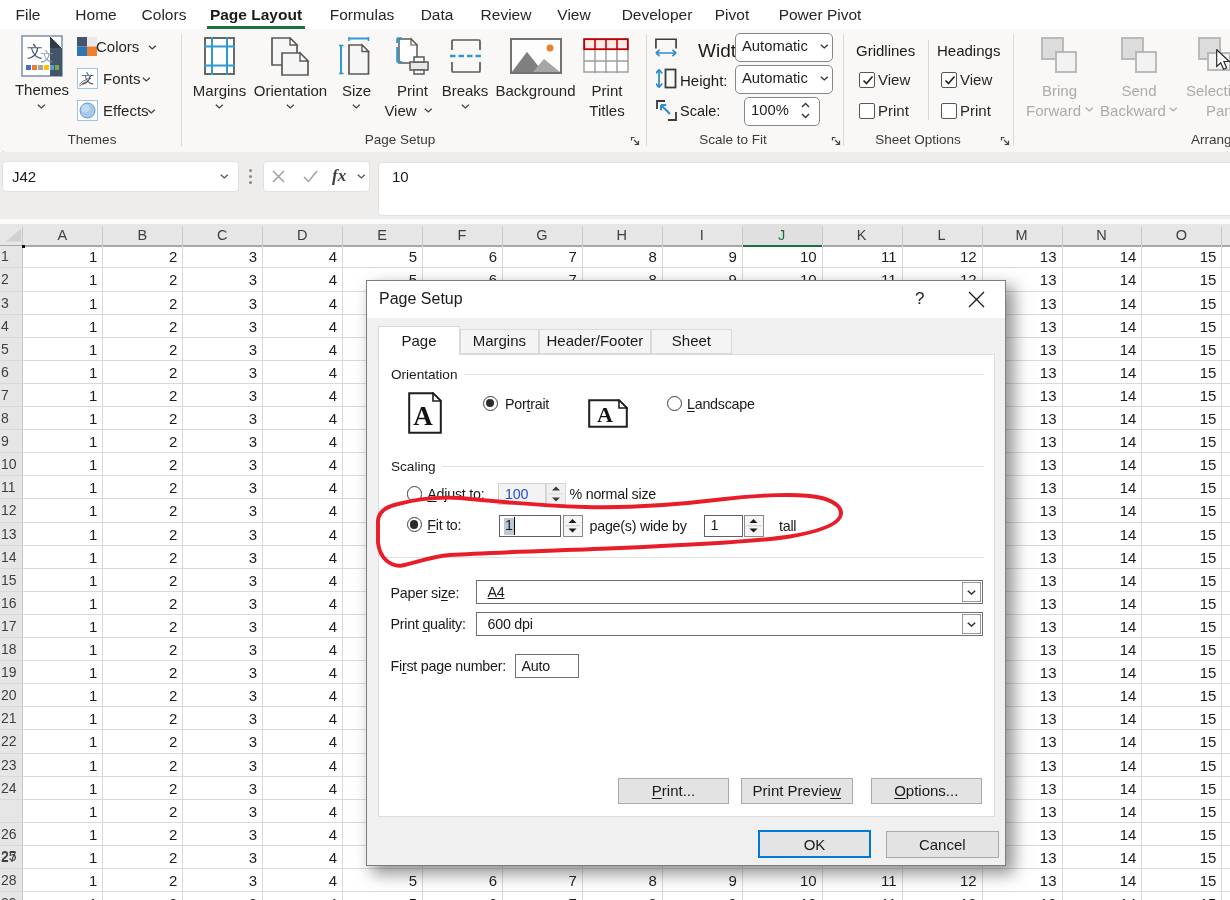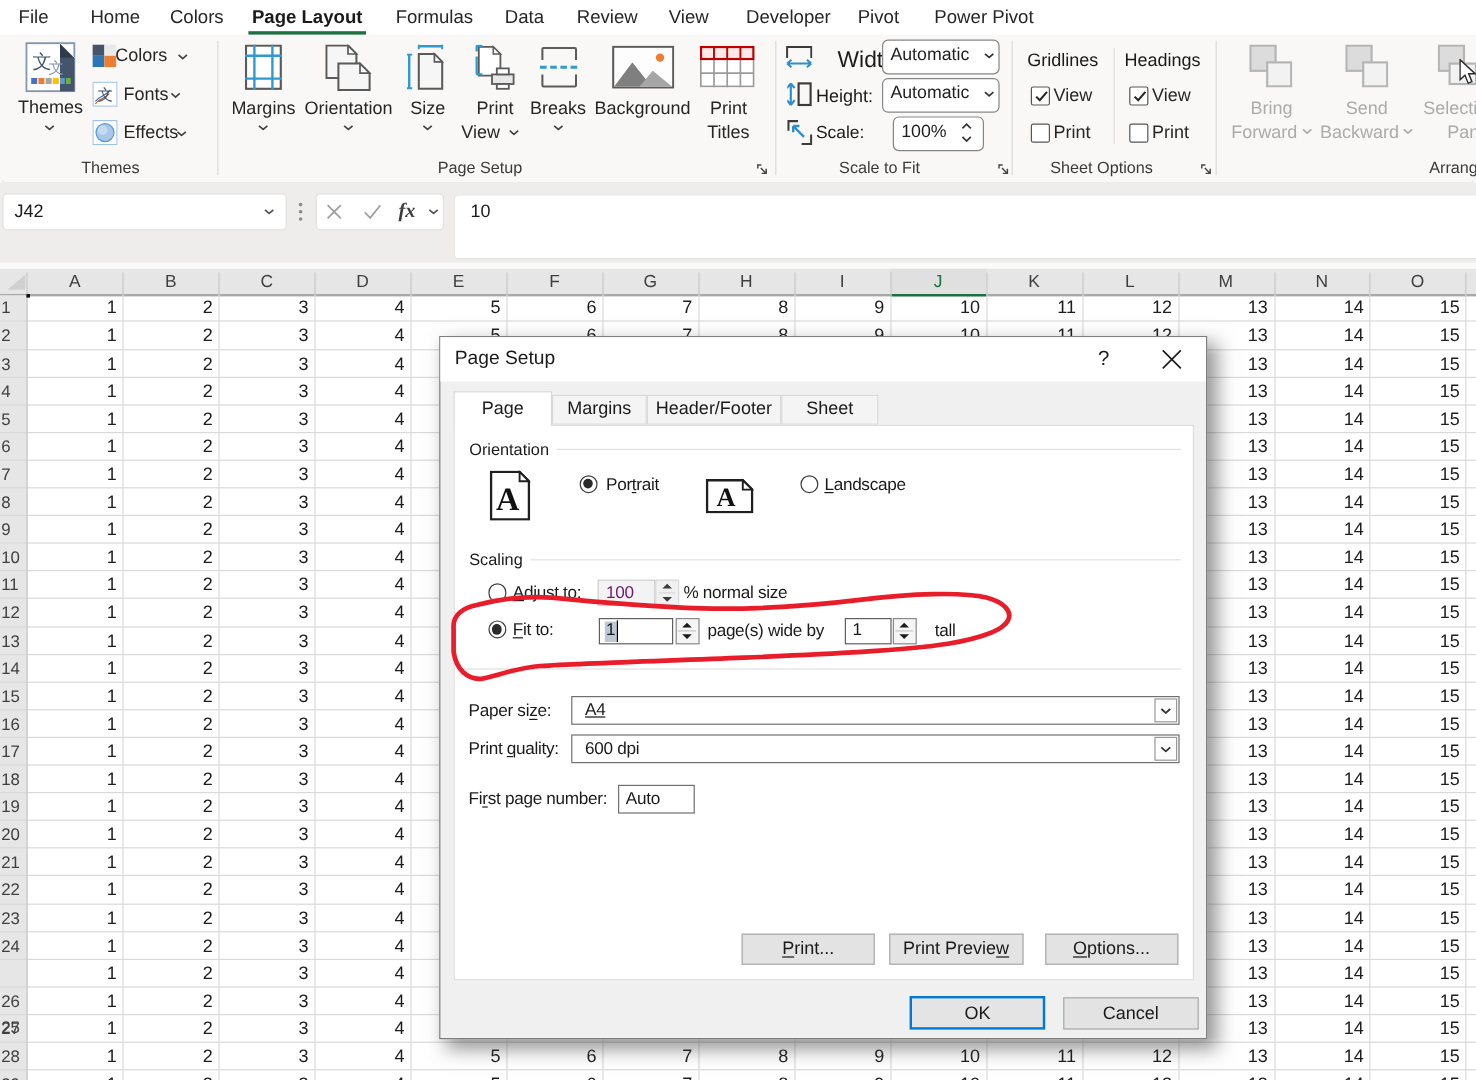--- a/index.html
+++ b/index.html
@@ -868,21 +868,21 @@
 <path d="M31,1.2 L38.8,9 H31 Z" fill="#fff" stroke="#1f1f1f" stroke-width="1.6"></path>
 <text x="17" y="23" font-size="22" font-weight="bold" font-family="Liberation Serif" fill="#111" text-anchor="middle">A</text>
       </svg>
       <div class="radio" style="left:299.5px;top:114.5px"></div>
       <div class="dt" style="left:320.0px;top:114.5px;"><u>L</u>andscape</div>
       <div class="dlg-sm" style="left:24.0px;top:177.5px;">Scaling</div>
       <div class="ab" style="left:75.0px;top:184.7px;width:542.0px;height:1.0px;background:#e0e0e0"></div>
       <div class="radio" style="left:39.5px;top:205px"></div>
       <div class="dt" style="left:60.3px;top:205.0px;"><u>A</u>djust to:</div>
       <div class="ab" style="left:130.5px;top:202.0px;width:48.5px;height:21.5px;background:#f3f3f3;border:1px solid #d0d0d0;box-sizing:border-box"></div>
-      <div class="dt" style="left:138.0px;top:205.0px;"><span style="color:#701a75">100</span></div>
+      <div class="dt" style="left:138.0px;top:205.0px;"><span style="color:#1d4ed8">100</span></div>
       <div class="ab" style="left:179.0px;top:202.0px;width:19.5px;height:21.5px;background:#f0f0f0;border:1px solid #d9d9d9;box-sizing:border-box"></div>
       <svg class="ab" style="left:182px;top:204px" width="14" height="18" viewBox="0 0 14 18">
 <path d="M3,5.5 L7,1.5 L11,5.5 Z" fill="#3c3c3c"></path>
         <path d="M3,12.5 L7,16.5 L11,12.5 Z" fill="#3c3c3c"></path>
 <line x1="0" y1="9" x2="14" y2="9" stroke="#d9d9d9" stroke-width="1"></line>
       </svg>
       <div class="dt" style="left:202.5px;top:205.0px;">% normal size</div>
       <div class="radio sel" style="left:39.5px;top:235.70000000000005px"></div>
       <div class="dt" style="left:60.3px;top:236.0px;"><u>F</u>it to:</div>
       <div class="ab" style="left:131.5px;top:233.8px;width:62.0px;height:22.2px;background:#fff;border:1px solid #5f5f5f;box-sizing:border-box"></div>

